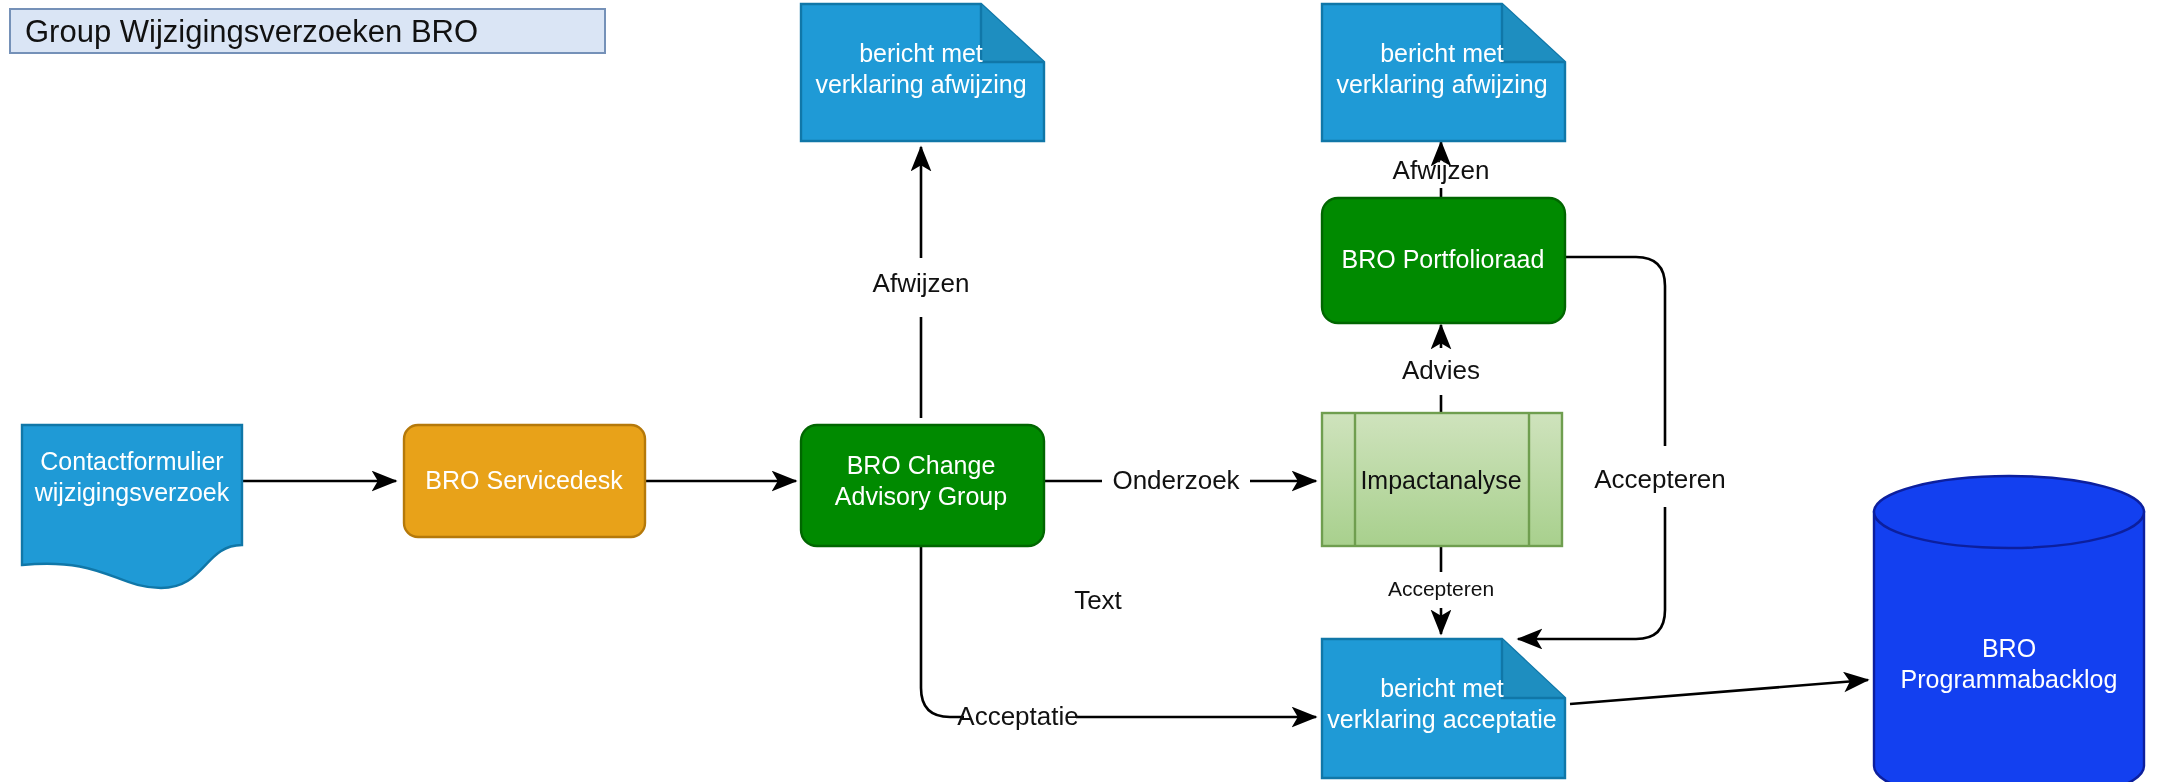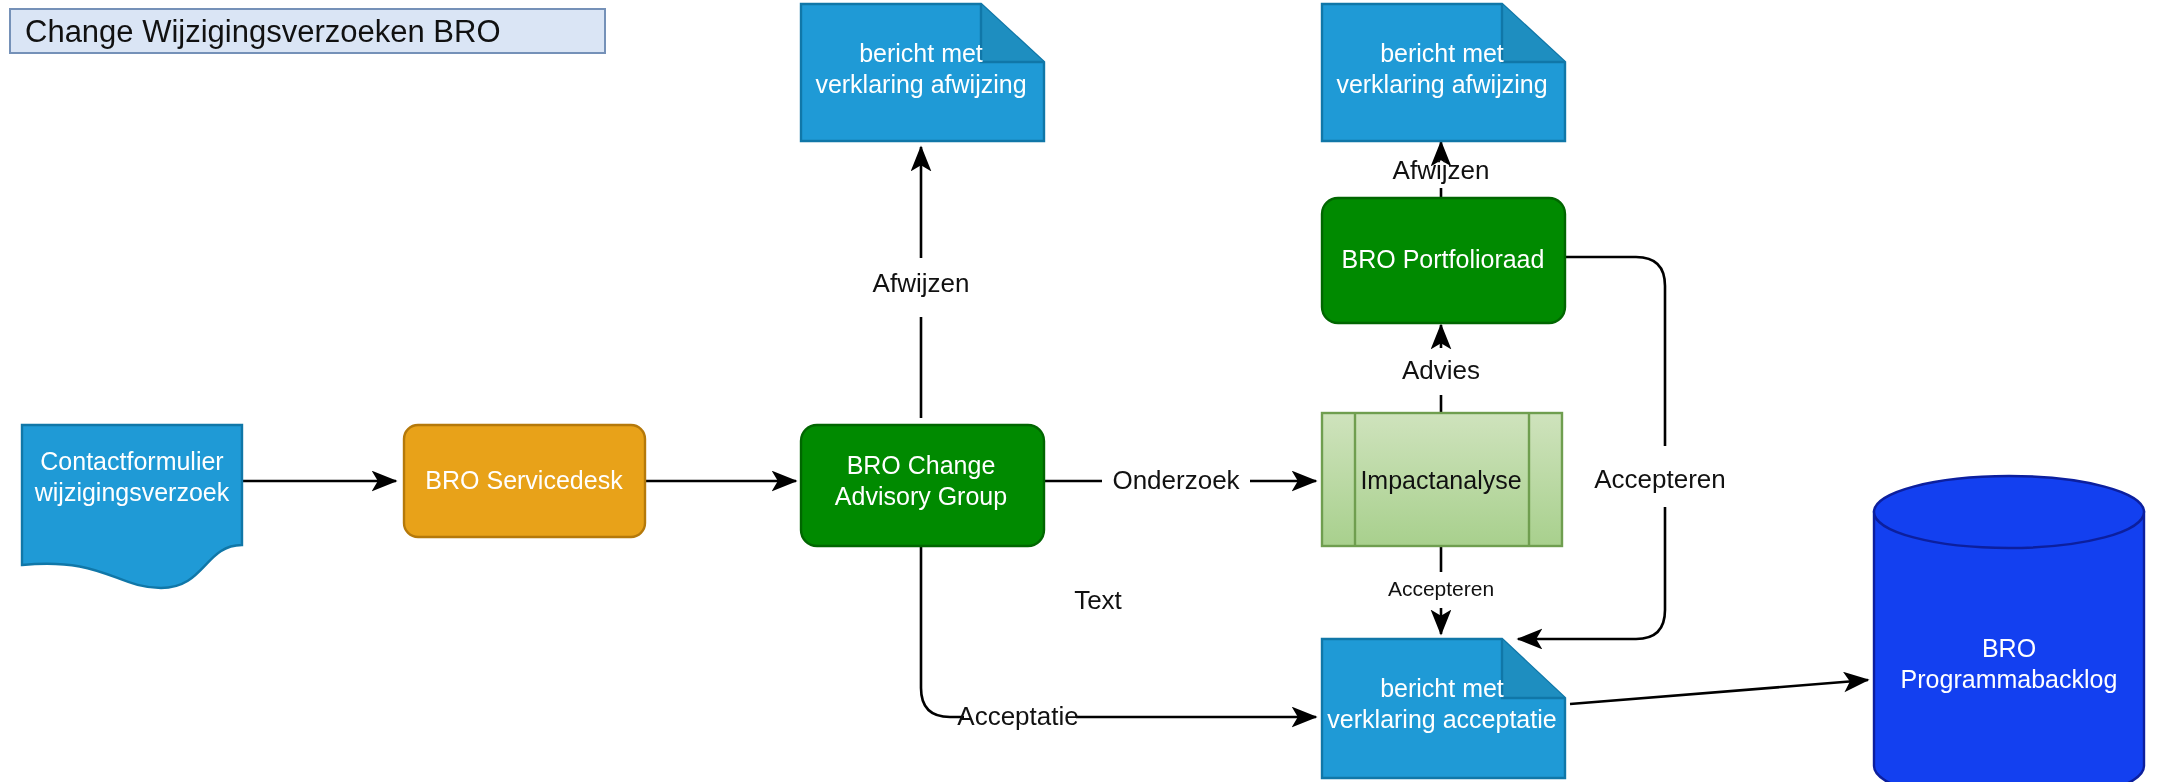--- a/index.html
+++ b/index.html
@@ -69,21 +69,21 @@
     line-height: 1;
     white-space: nowrap;
   }
 </style>
 </head>
 <body>
 
 <div id="canvas">
 
   <div class="title-banner">
-    <span>Change Wijzigingsverzoeken BRO</span>
+    <span>Group Wijzigingsverzoeken BRO</span>
   </div>
 
   <svg id="diagram" viewBox="0 0 2162 782">
     <defs>
       <marker id="arrow" markerWidth="11" markerHeight="11" refX="9.4" refY="4" orient="auto" markerUnits="strokeWidth">
         <path d="M0,0 L10,4 L0,8 L2.4,4 z" fill="#000000"></path>
       </marker>
       <linearGradient id="lgGreen" x1="0" y1="0" x2="0" y2="1">
         <stop offset="0%" stop-color="#cfe3bd"></stop>
         <stop offset="100%" stop-color="#a8d08d"></stop>

